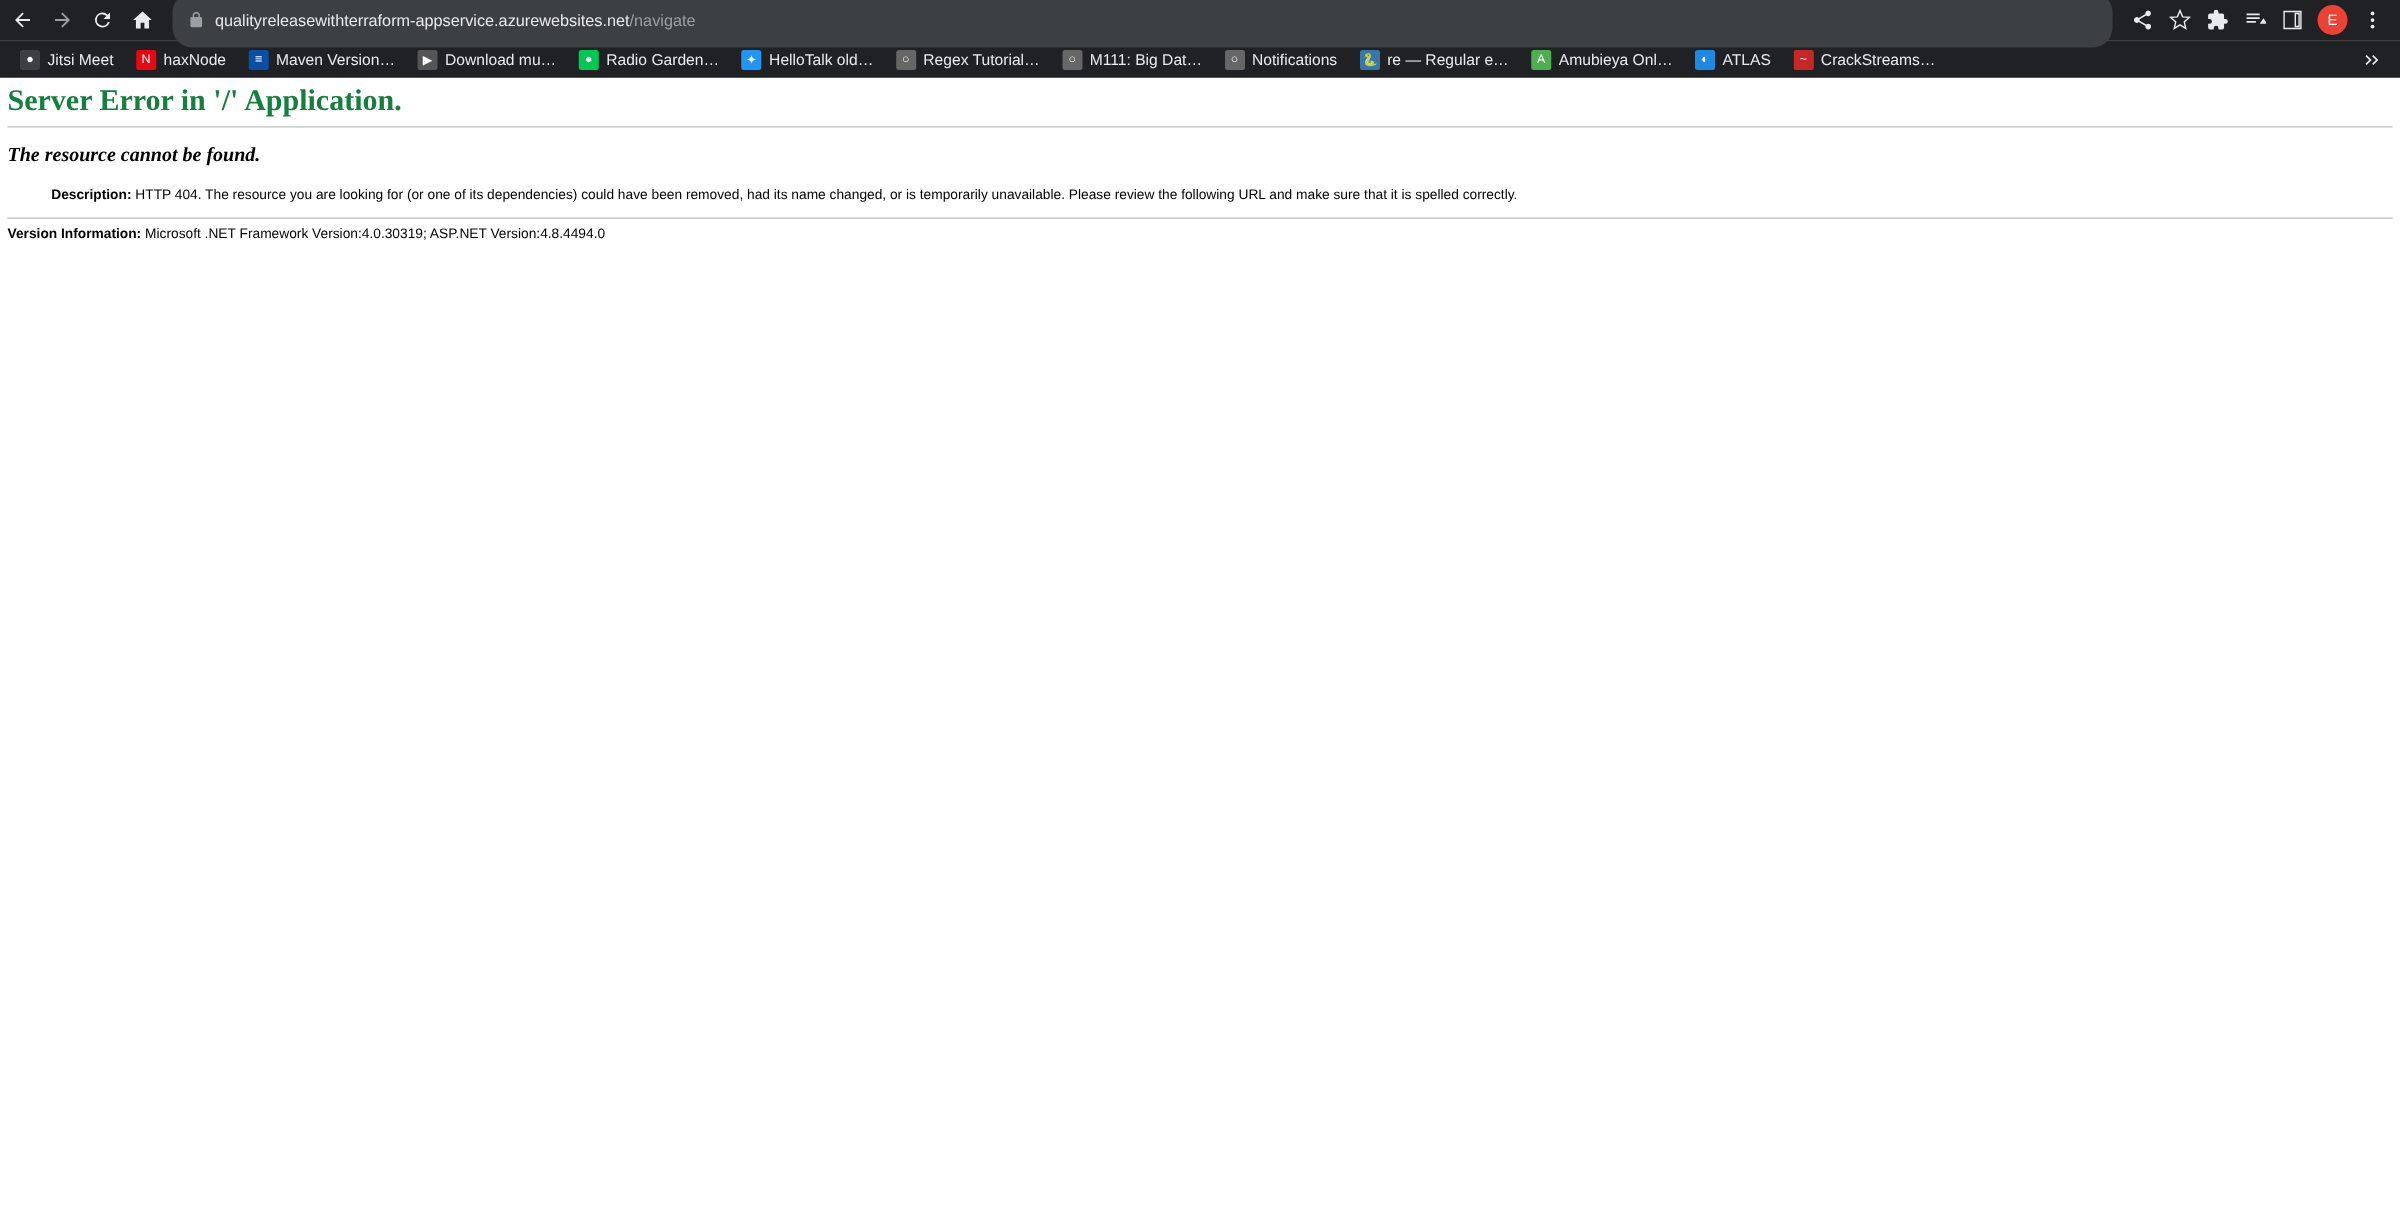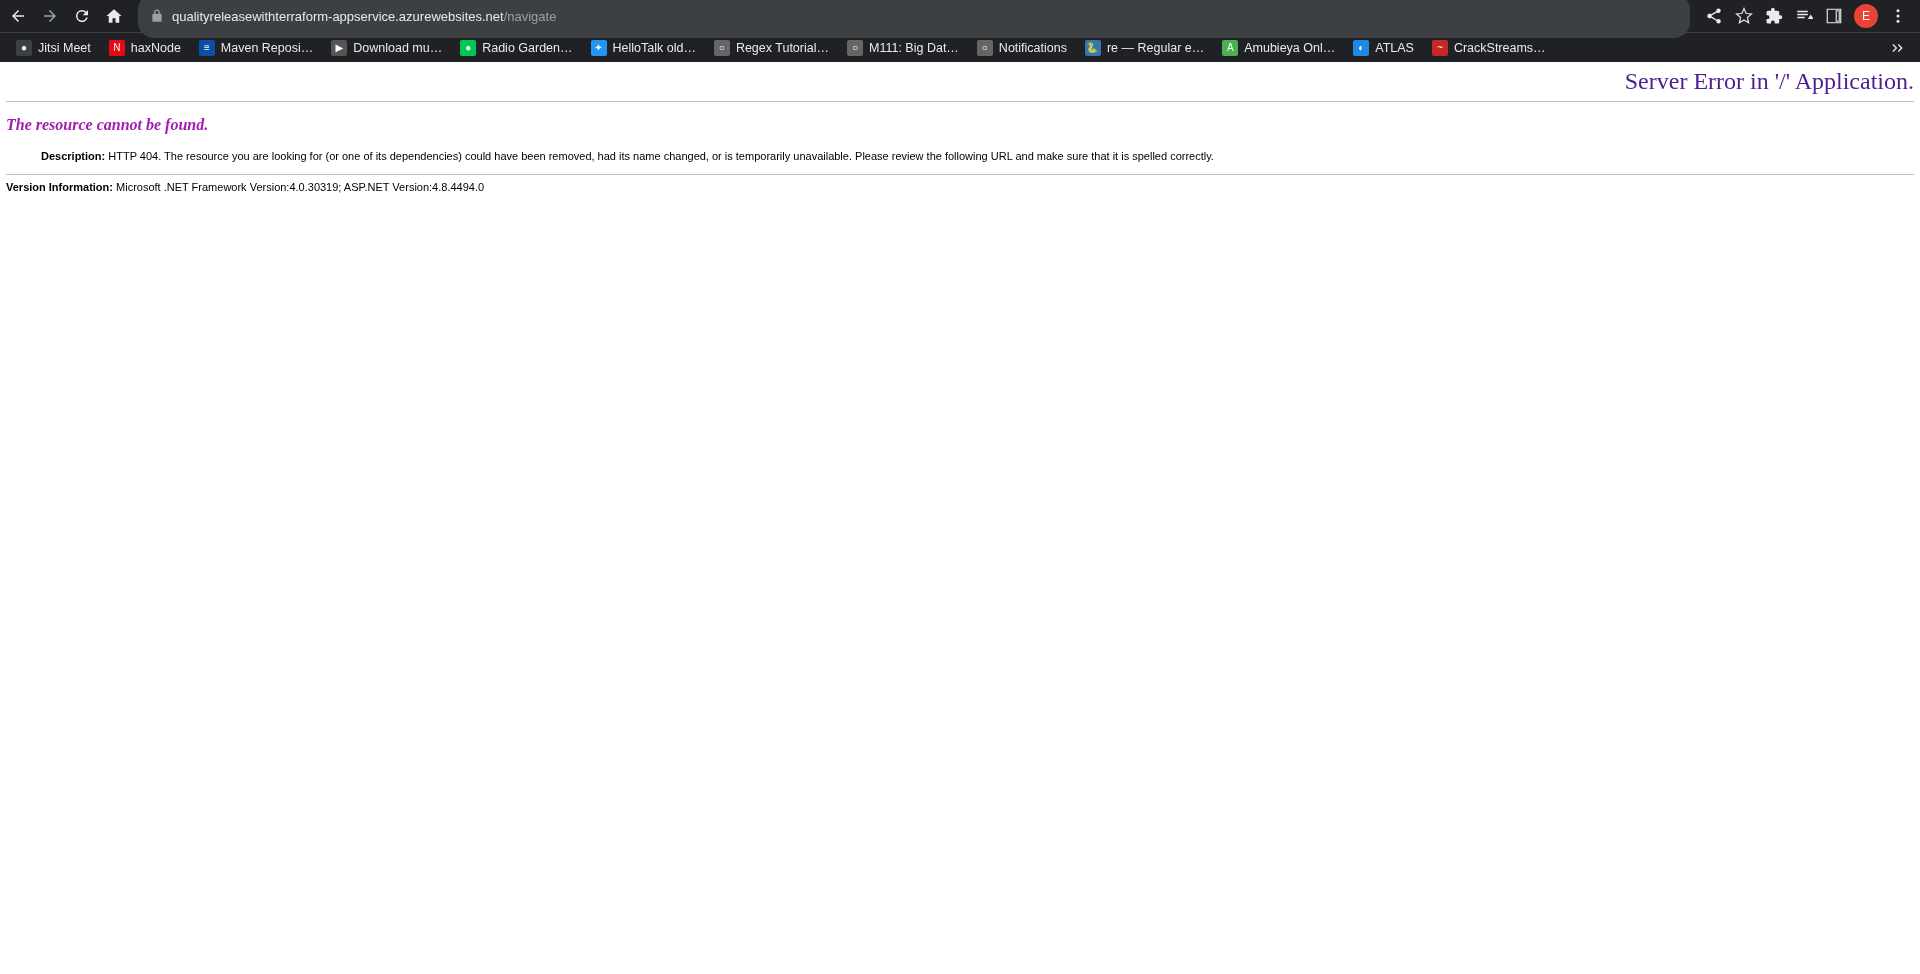--- a/index.html
+++ b/index.html
@@ -137,34 +137,33 @@
       justify-content: center;
       cursor: pointer;
       color: #e8eaed;
     }
     .page-content {
       padding: 6px;
       font-family: 'Times New Roman', Times, serif;
     }
     .error-header {
       font-size: 24px;
-      color: #4c1d95;
-      font-weight: normal;
+      color: #15803d;
+      font-weight: bold;
       margin-bottom: 6px;
-      text-align: right;
     }
     .divider-line {
       border: none;
       border-top: 1px solid #c0c0c0;
       margin: 2px 0 14px 0;
     }
     .error-sub {
       font-size: 16px;
       font-style: italic;
-      color: #a21caf;
+      color: #000000;
       margin-bottom: 16px;
     }
     .error-line {
       font-size: 11px;
       margin-bottom: 12px;
       color: #000;
       font-family: Arial, sans-serif;
       padding-left: 35px;
     }
     .error-line b {
@@ -264,21 +263,21 @@
     <div class="bookmark">
         <div class="bookmark-favicon" style="background: rgb(60, 64, 67); color: rgb(255, 255, 255);">●</div>
         <span>Jitsi Meet</span>
       </div>
       <div class="bookmark">
         <div class="bookmark-favicon" style="background: rgb(229, 9, 20); color: rgb(255, 255, 255);">N</div>
         <span>haxNode</span>
       </div>
       <div class="bookmark">
         <div class="bookmark-favicon" style="background: rgb(11, 79, 164); color: rgb(255, 255, 255);">≡</div>
-        <span>Maven Reposi…</span>
+        <span>Maven Version…</span>
       </div>
       <div class="bookmark">
         <div class="bookmark-favicon" style="background: rgb(85, 85, 85); color: rgb(255, 255, 255);">▶</div>
         <span>Download mu…</span>
       </div>
       <div class="bookmark">
         <div class="bookmark-favicon" style="background: rgb(0, 200, 83); color: rgb(255, 255, 255);">●</div>
         <span>Radio Garden…</span>
       </div>
       <div class="bookmark">

